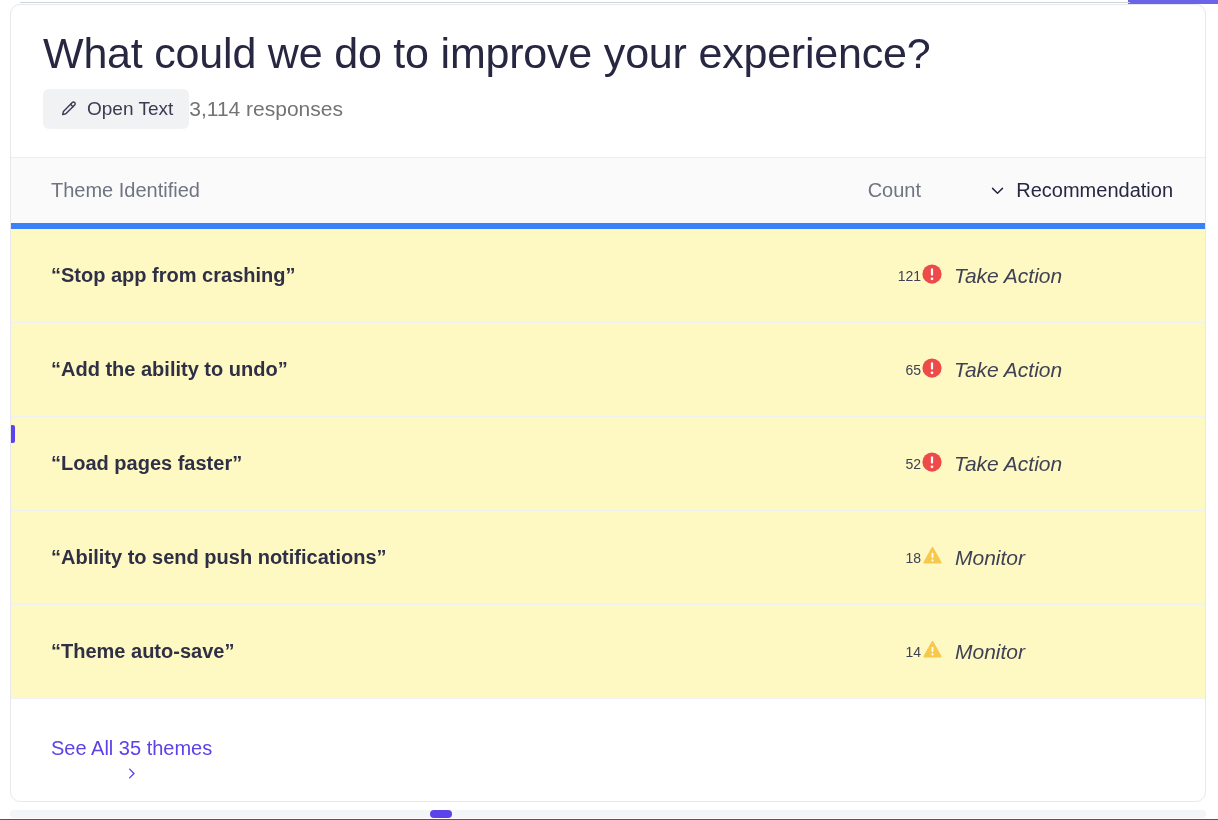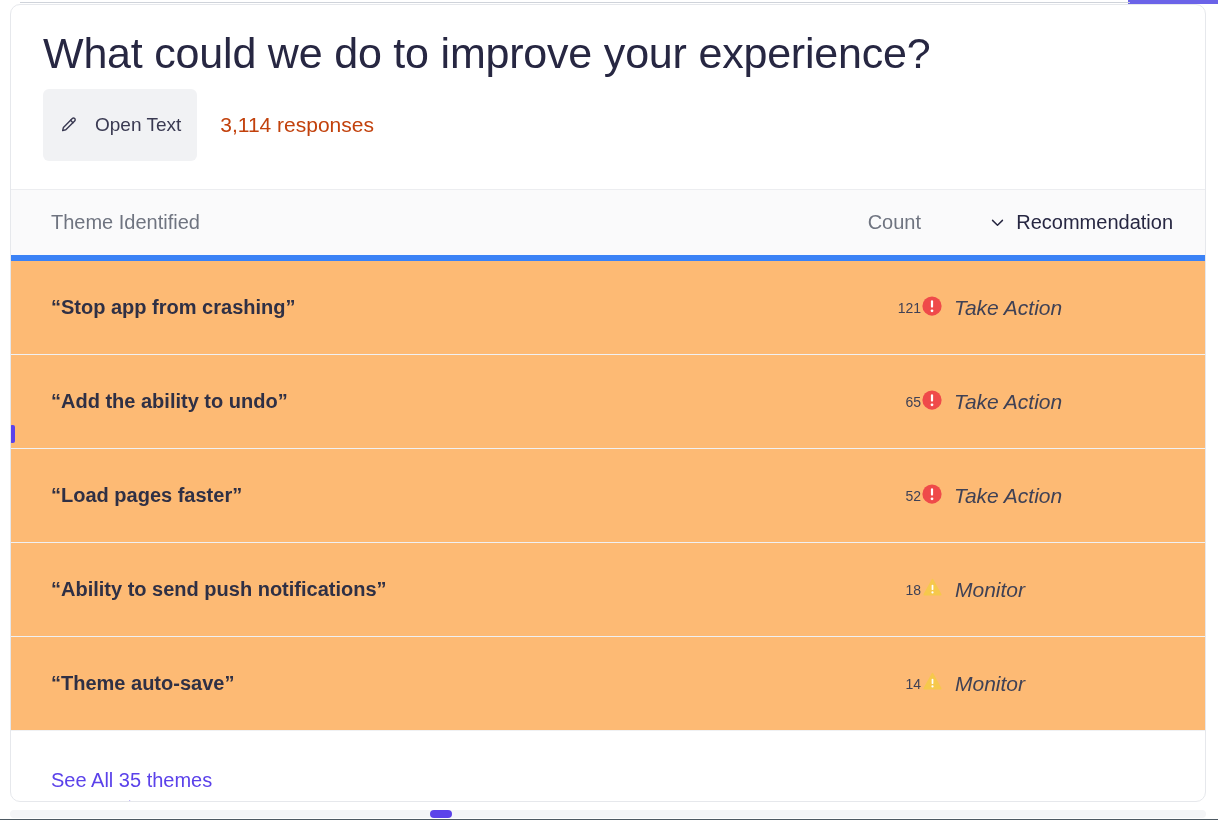--- a/index.html
+++ b/index.html
@@ -73,34 +73,33 @@
     white-space: nowrap;
   }
   .meta-row {
     display: flex;
     align-items: center;
     margin-top: 14px;
   }
   .type-badge {
     display: inline-flex;
     align-items: center;
-    gap: 17px;
+    gap: 9px;
     height: 40px;
-    padding: 16px 16px;
+    padding: 0 16px;
     background: #f1f2f4;
     border-radius: 6px;
     font-size: 19px;
     color: #3a3a52;
     white-space: nowrap;
   }
   .pencil-icon { display: block; }
   .responses {
-    margin-left: 23px;
     font-size: 21px;
-    color: #c2410c;
+    color: #737373;
     white-space: nowrap;
   }
 
   
   .table {
     margin-top: 28px;
     width: 100%;
   }
   .row {
     display: flex;
@@ -110,21 +109,21 @@
   }
   .thead {
     height: 72px;
     background: #fafafb;
     border-top: 1px solid #ecedf0;
     border-bottom: 6px solid #3b82f6;
   }
   .tbody-row {
     height: 94px;
     border-bottom: 1px solid #f0f1f3;
-    background: #fdba74;
+    background: #fef9c3;
   }
   .col-theme { flex: 0 0 598px; }
   .col-count { flex: 0 0 272px; text-align: right; }
   .col-rec   { flex: 1 1 auto; text-align: right; }
 
   .th {
     font-size: 20px;
     color: #6f7480;
     font-weight: 400;
     white-space: nowrap;

